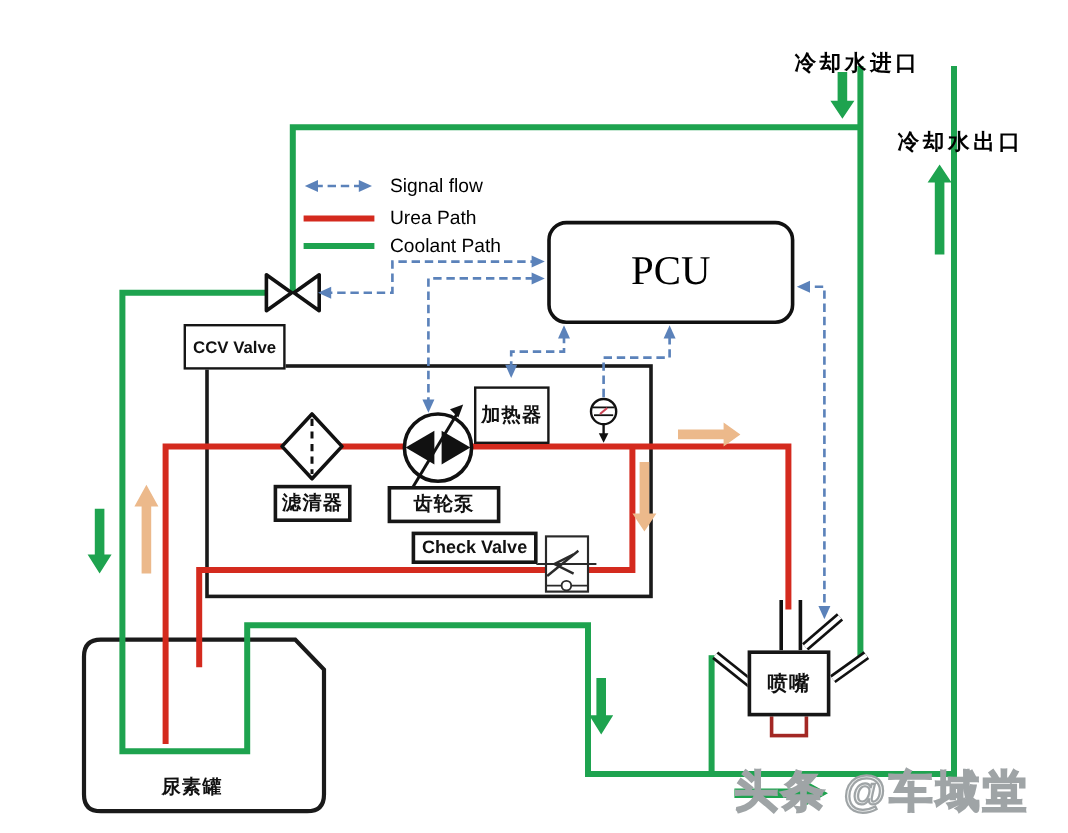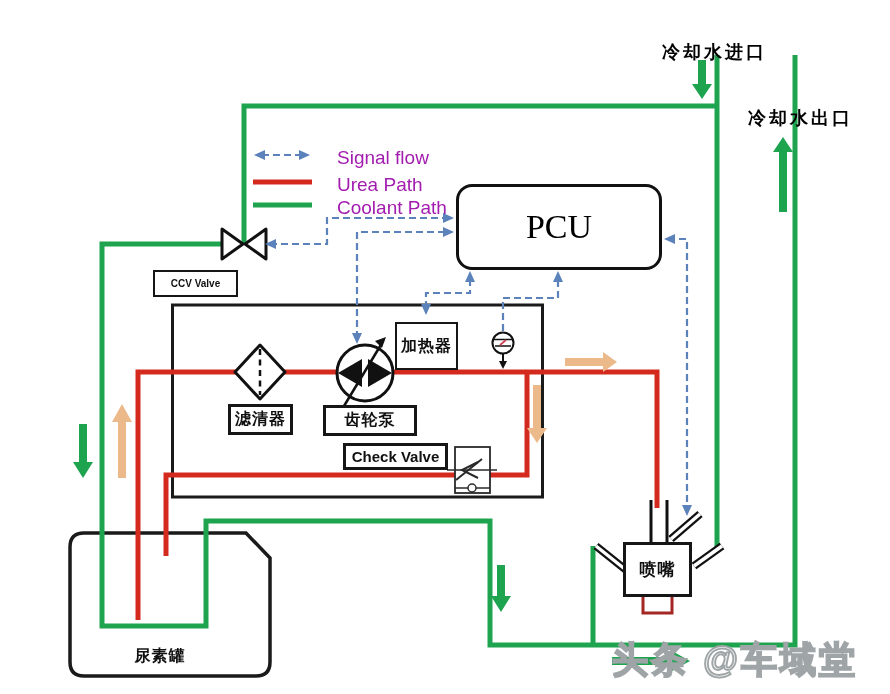--- a/index.html
+++ b/index.html
@@ -8,21 +8,21 @@
     font-family:"Liberation Sans","DejaVu Sans",sans-serif;color:#111;
   }
   .stage svg{position:absolute;left:0;top:0;}
   .lbl{position:absolute;white-space:nowrap;}
   .boxlbl{
     position:absolute;box-sizing:border-box;background:#ffffff;border:3px solid #161616;
     display:flex;align-items:center;justify-content:center;font-weight:bold;
   }
   .cn{font-weight:bold;letter-spacing:1px;}
   .big-cn{font-size:18px;font-weight:bold;letter-spacing:3px;color:#000;}
-  .legend-txt{font-size:19px;color:#a21caf;margin-left:12px;}
+  .legend-txt{font-size:16px;color:#000000;}
   .pcu{
     position:absolute;box-sizing:border-box;left:456px;top:184px;width:206px;height:86px;
     background:#fff;border:3.5px solid #111;border-radius:16px;
     display:flex;align-items:center;justify-content:center;
     font-family:"Liberation Serif","DejaVu Serif",serif;font-size:34px;color:#000;
   }
   .watermark{
     position:absolute;left:612px;top:636px;font-size:36px;font-weight:bold;letter-spacing:3px;
     color:#eef0f0;-webkit-text-stroke:1.8px #9fa4a6;white-space:nowrap;
   }
@@ -142,21 +142,21 @@
   <rect x="643" y="595" width="29" height="18" fill="#ffffff" stroke="#a32824" stroke-width="3"></rect>
 </svg>
 
   <div class="lbl big-cn" style="left:662px;top:16px;margin-top:24px;">冷却水进口</div>
   <div class="lbl big-cn" style="left:748px;top:106px;">冷却水出口</div>
 
   <div class="lbl legend-txt" style="left:325px;top:147px;">Signal flow</div>
   <div class="lbl legend-txt" style="left:325px;top:174px;">Urea Path</div>
   <div class="lbl legend-txt" style="left:325px;top:197px;">Coolant Path</div>
 
-  <div class="boxlbl" style="left:153px;top:270px;width:85px;height:27px;border-width:2.5px;font-size:10px;font-weight:600;">CCV Valve</div>
+  <div class="boxlbl" style="left:153px;top:270px;width:85px;height:38px;border-width:2.5px;font-size:14px;font-weight:600;">CCV Valve</div>
 
   <div class="boxlbl cn" style="left:395px;top:322px;width:63px;height:48px;border-width:2.5px;font-size:16px;">加热器</div>
 
   <div class="boxlbl cn" style="left:228px;top:404px;width:65px;height:31px;font-size:16px;">滤清器</div>
 
   <div class="boxlbl cn" style="left:323px;top:405px;width:94px;height:31px;font-size:16px;">齿轮泵</div>
 
   <div class="boxlbl" style="left:343px;top:443px;width:105px;height:27px;font-size:15px;font-weight:600;">Check Valve</div>
 
   <div class="pcu">PCU</div>

